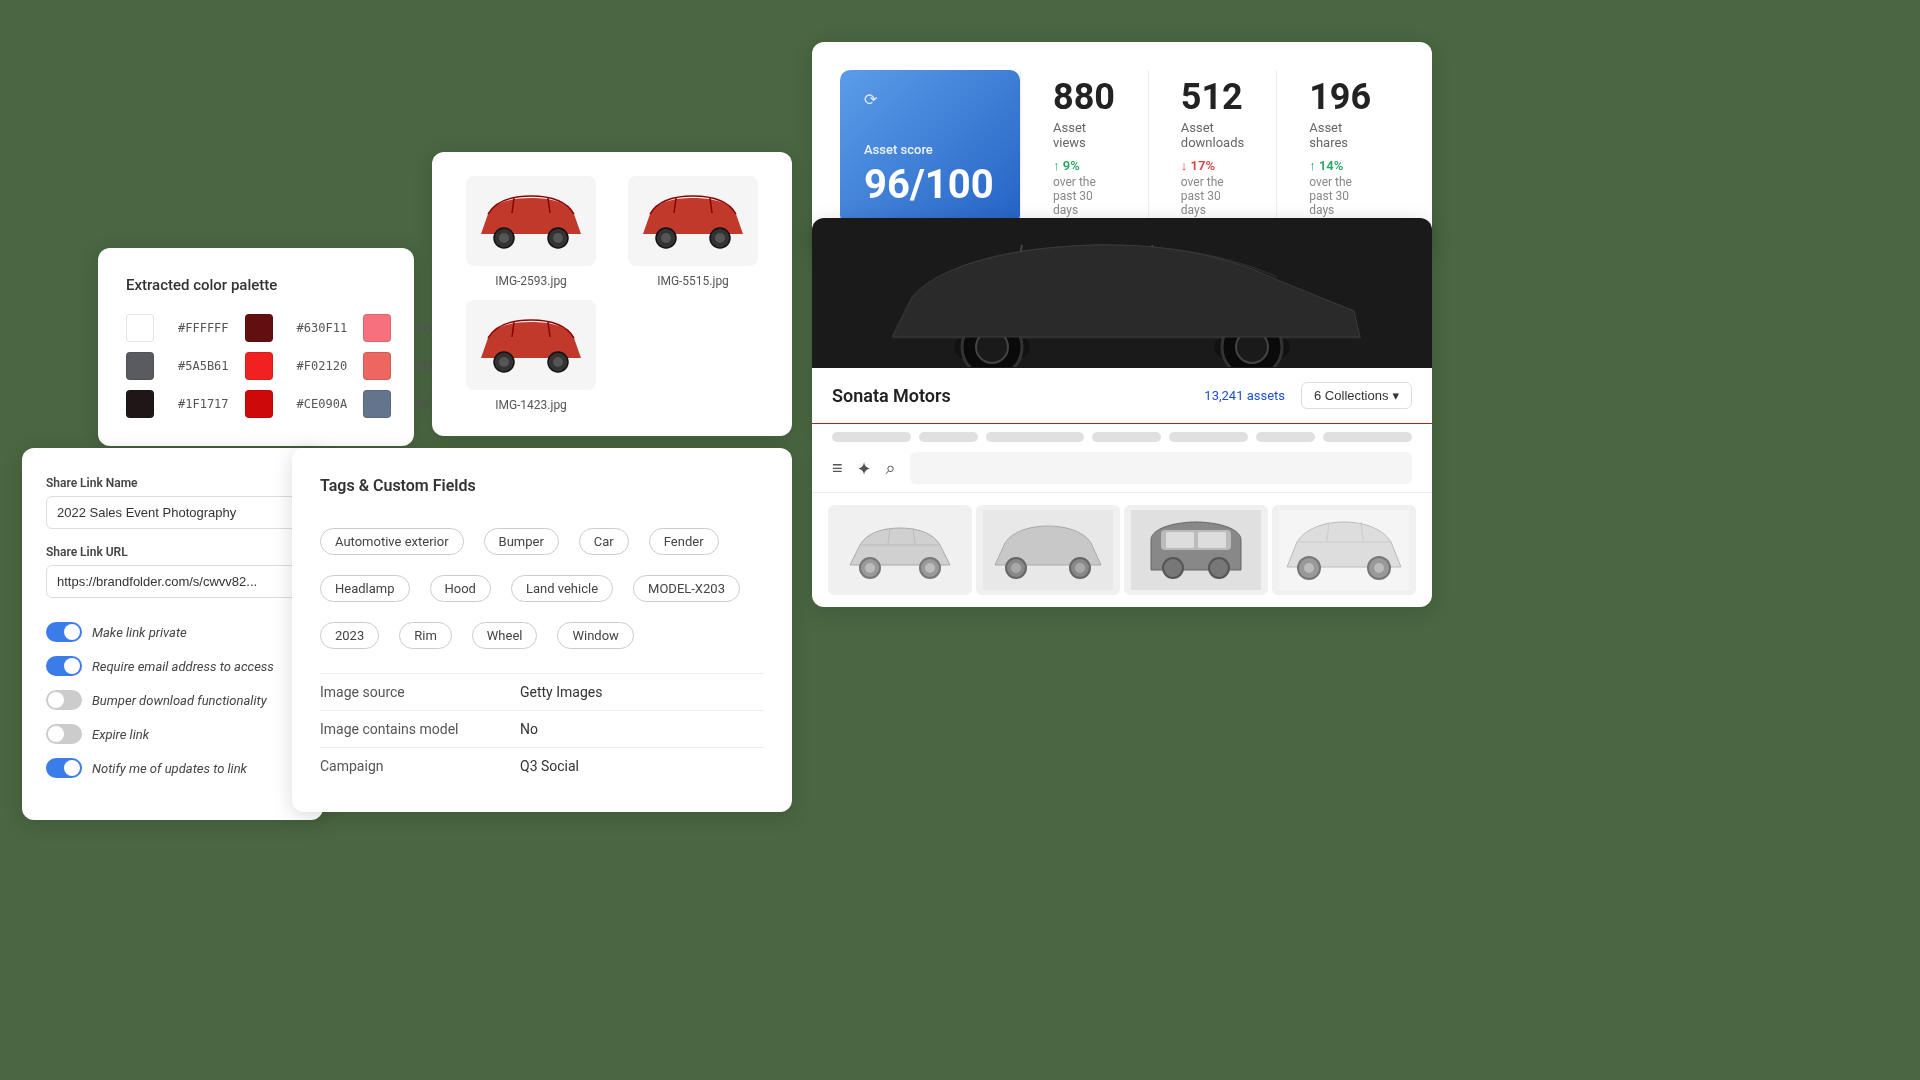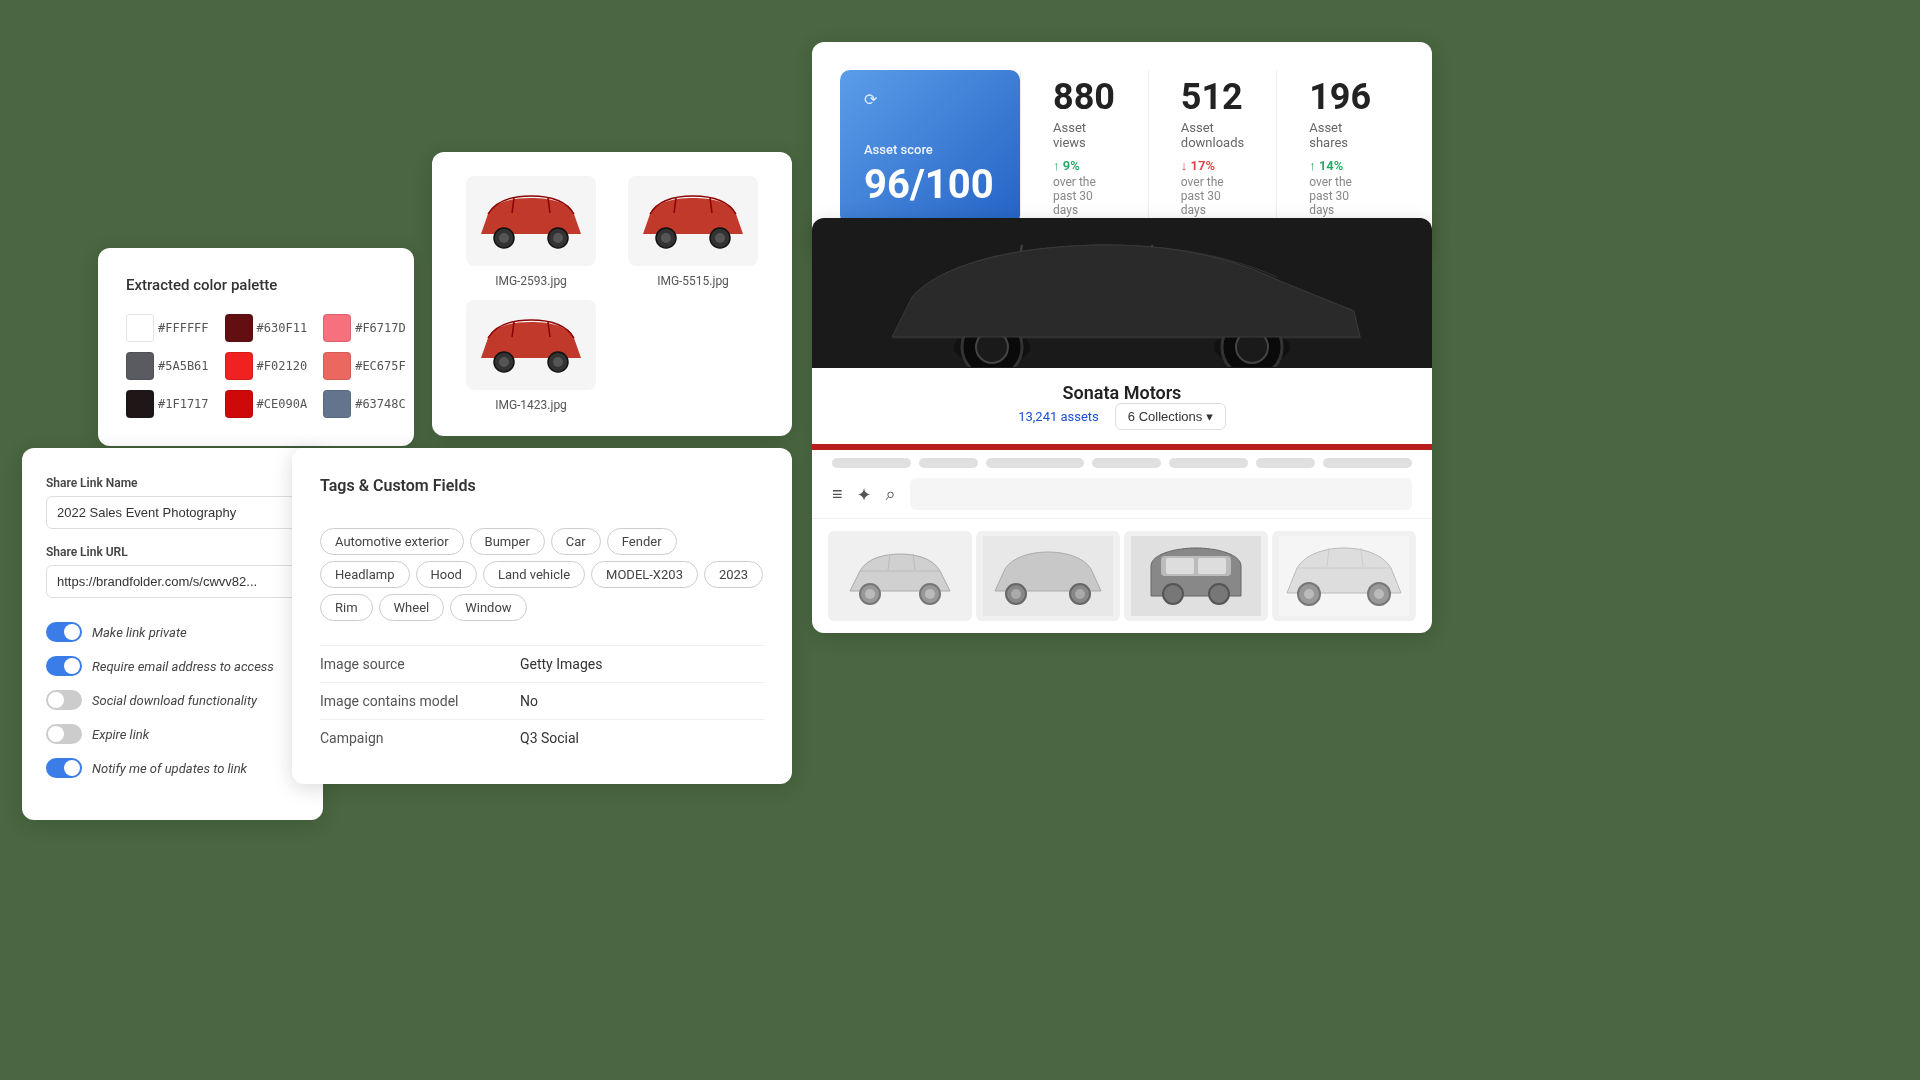--- a/index.html
+++ b/index.html
@@ -30,21 +30,21 @@
       margin-bottom: 20px;
     }
     .color-grid {
       display: grid;
       grid-template-columns: 1fr 1fr 1fr;
       gap: 10px 16px;
     }
     .color-item {
       display: flex;
       align-items: center;
-      gap: 4px;
+      gap: 24px;
     }
     .color-swatch {
       width: 28px;
       height: 28px;
       border-radius: 4px;
       border: 1px solid rgba(0,0,0,0.1);
       flex-shrink: 0;
     }
     .color-hex {
       font-size: 12px;
@@ -172,21 +172,21 @@
     }
     .tags-card-title {
       font-size: 16px;
       font-weight: 600;
       color: #333;
       margin-bottom: 20px;
     }
     .tags-container {
       display: flex;
       flex-wrap: wrap;
-      gap: 6px;
+      gap: 20px;
       margin-bottom: 24px;
       margin-top: 33px;
     }
     .tag {
       border: 1px solid #ccc;
       border-radius: 20px;
       padding: 5px 14px;
       font-size: 13px;
       color: #444;
       background: white;
@@ -295,22 +295,21 @@
       display: flex;
       align-items: center;
       justify-content: center;
       overflow: hidden;
     }
     .brand-info-bar {
       display: flex;
       align-items: center;
       justify-content: space-between;
       padding: 14px 20px;
-      border-bottom: 6px solid #b91c1c;
-      flex-direction: column;
+      border-bottom: 1px solid #b91c1c;
     }
     .brand-name {
       font-size: 18px;
       font-weight: 600;
       color: #222;
     }
     .brand-meta {
       display: flex;
       align-items: center;
       gap: 16px;
@@ -434,21 +433,21 @@
       <div class="toggle-row">
         <div class="toggle on"></div>
         <span class="toggle-label">Make link private</span>
       </div>
       <div class="toggle-row">
         <div class="toggle on"></div>
         <span class="toggle-label">Require email address to access</span>
       </div>
       <div class="toggle-row">
         <div class="toggle off"></div>
-        <span class="toggle-label">Social download functionality</span>
+        <span class="toggle-label">Bumper download functionality</span>
       </div>
       <div class="toggle-row">
         <div class="toggle off"></div>
         <span class="toggle-label">Expire link</span>
       </div>
       <div class="toggle-row">
         <div class="toggle on"></div>
         <span class="toggle-label">Notify me of updates to link</span>
       </div>
     </div>

